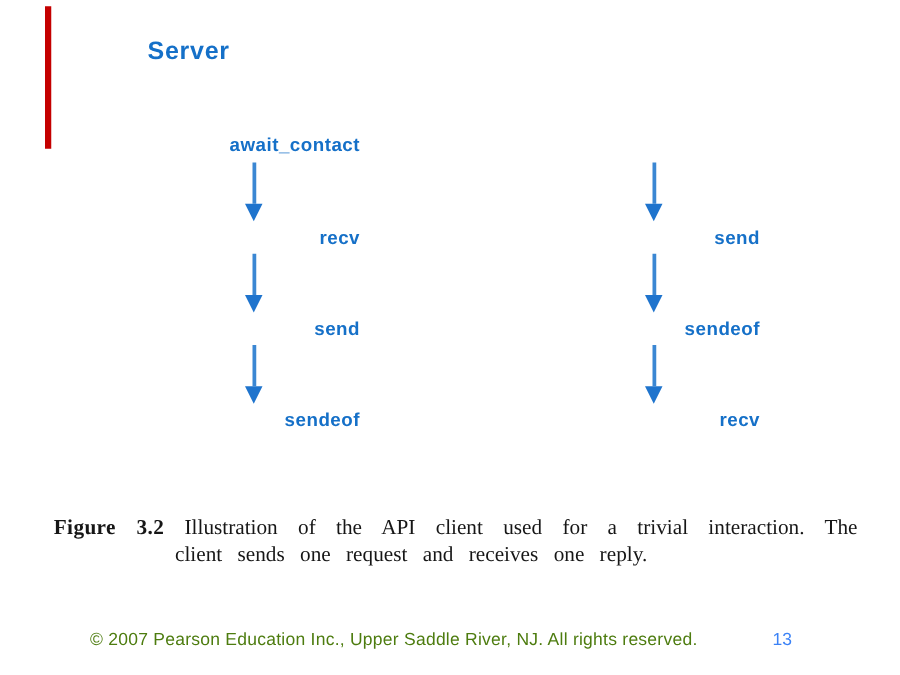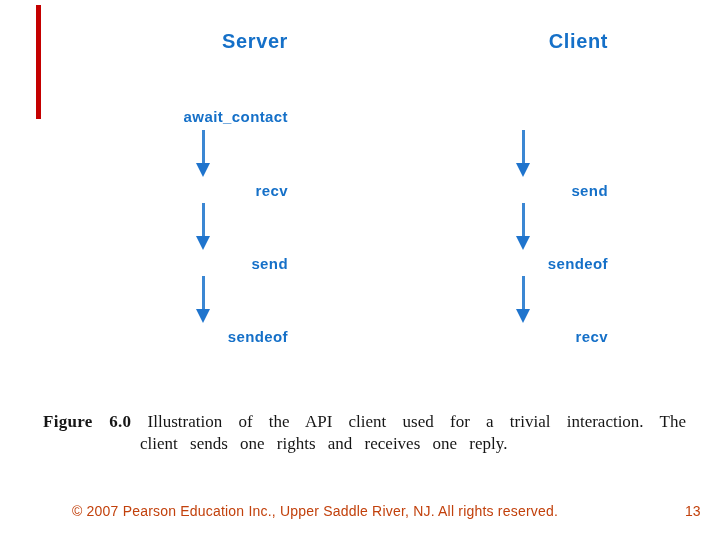--- a/index.html
+++ b/index.html
@@ -4,21 +4,21 @@
 <style>
   html,body{margin:0;padding:0;background:#ffffff;}
   .slide{
     position:relative;width:720px;height:540px;background:#ffffff;overflow:hidden;
     font-family:"Liberation Sans",sans-serif;
   }
   .accent-bar{
     position:absolute;left:36px;top:5px;width:5px;height:114px;background:#c40000;
   }
   .col-header{
-    position:absolute;top:30px;width:170px;text-align:right;
+    position:absolute;top:30px;width:170px;text-align:left;
     font-size:20px;font-weight:bold;letter-spacing:.6px;color:#1570c8;
   }
   .col-header.server{left:118px;}
   .col-header.client{left:438px;}
   .step{
     position:absolute;width:170px;text-align:right;
     font-size:15px;font-weight:bold;letter-spacing:.4px;color:#1570c8;
   }
   .srv{left:118px;}
   .cli{left:438px;}
@@ -39,35 +39,34 @@
   .gap2{top:203px;}
   .gap3{top:276px;}
   .caption{
     position:absolute;left:43px;top:411px;width:643px;
     font-family:"Liberation Serif",serif;font-size:17px;line-height:22px;color:#161616;
   }
   .cap-line1{text-align:justify;text-align-last:justify;}
   .cap-line1 .fig-label{font-weight:bold;letter-spacing:.3px;}
   .cap-line2{margin-left:97px;word-spacing:8px;}
   .footer-copyright{
-    position:absolute;left:72px;top:503px;font-size:14px;color:#c2410c;letter-spacing:.2px;
+    position:absolute;left:72px;top:503px;font-size:14px;color:#4d7c0f;letter-spacing:.2px;
   }
   .page-number{
-    position:absolute;left:685px;top:503px;font-size:14px;color:#c2410c;
+    position:absolute;left:618px;top:503px;font-size:14px;color:#3b82f6;
   }
 </style>
 </head>
 <body>
 
 <div class="slide">
 
   <div class="accent-bar"></div>
 
   <div class="col-header server">Server</div>
-  <div class="col-header client">Client</div>
 
   <div class="step srv row1">await_contact</div>
   <div class="arrow srv-a gap1">
     <div class="shaft"></div>
     <div class="head"></div>
   </div>
   <div class="step srv row2">recv</div>
   <div class="arrow srv-a gap2">
     <div class="shaft"></div>
     <div class="head"></div>
@@ -90,22 +89,22 @@
   </div>
   <div class="step cli row3">sendeof</div>
   <div class="arrow cli-a gap3">
     <div class="shaft"></div>
     <div class="head"></div>
   </div>
   <div class="step cli row4">recv</div>
 
   <div class="caption">
     <div class="cap-line1">
-      <span class="fig-label">Figure 6.0</span>
+      <span class="fig-label">Figure 3.2</span>
       <span>Illustration of the API client used for a trivial interaction.  The</span>
     </div>
-    <div class="cap-line2">client sends one rights and receives one reply.</div>
+    <div class="cap-line2">client sends one request and receives one reply.</div>
   </div>
 
   <div class="footer-copyright">© 2007 Pearson Education Inc., Upper Saddle River, NJ. All rights reserved.</div>
   <div class="page-number">13</div>
 
 </div>
 
 </body></html>

